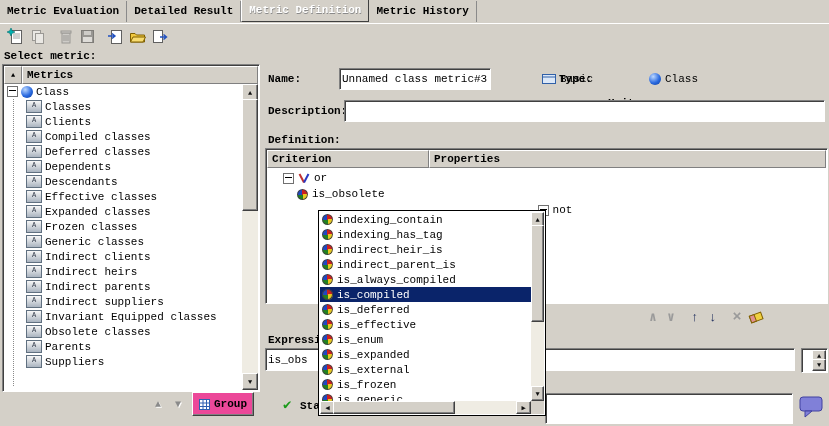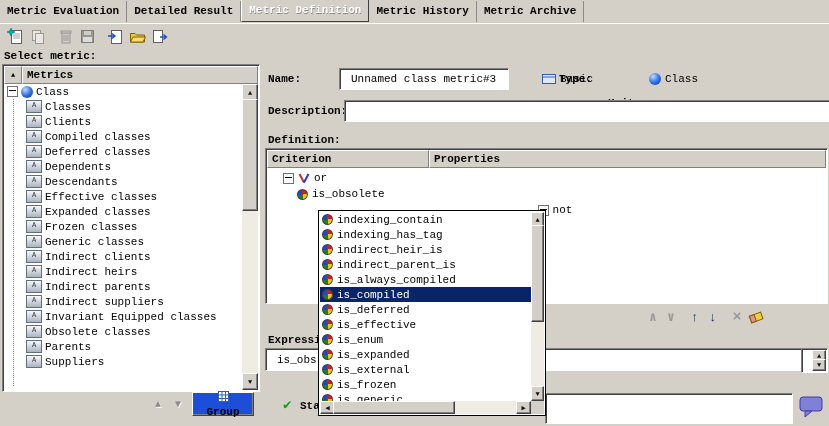--- a/index.html
+++ b/index.html
@@ -6,23 +6,23 @@
   body{
     width:829px;height:426px;position:relative;overflow:hidden;
     background:#d4d0c8;color:#000;
     font-family:"Liberation Mono","DejaVu Sans Mono",monospace;
     font-size:11px;
   }
   .abs{position:absolute;}
   .b{font-weight:bold;}
   .lbl{white-space:pre;}
   .sunken{background:#fff;border:1px solid;border-color:#808080 #fff #fff #808080;box-shadow:inset 1px 1px 0 #404040;}
-  .raised{background:#1d4ed8;border:1px solid;border-color:#fff #404040 #404040 #fff;box-shadow:inset -1px -1px 0 #808080;flex-direction:column;}
+  .raised{background:#ec4899;border:1px solid;border-color:#fff #404040 #404040 #fff;box-shadow:inset -1px -1px 0 #808080;}
   input{font-family:inherit;font-size:11px;outline:none;}
-  input.field{background:#fff;border:1px solid;border-color:#808080 #fff #fff #808080;box-shadow:inset 1px 1px 0 #404040;padding:2px 11px;}
+  input.field{background:#fff;border:1px solid;border-color:#808080 #fff #fff #808080;box-shadow:inset 1px 1px 0 #404040;padding:2px 2px;}
 
   
   .tabs{left:0;top:0;width:829px;height:22px;display:flex;align-items:flex-end;}
   .tab{height:21px;line-height:20px;padding:0 7px;font-weight:bold;border-right:1px solid #8a8a8a;cursor:default;}
   .tab.active{color:#fff;text-shadow:0.5px 0.5px 0 #8a8a8a;border:1px solid;border-color:#fff #404040 #404040 #fff;background:#d4d0c8;}
 
   
   .toolbar{left:0;top:23px;width:829px;height:26px;border-top:1px solid #fff;display:flex;align-items:center;padding-left:4px;box-sizing:border-box;}
   .tbtn{width:22px;height:22px;display:flex;align-items:center;justify-content:center;}
   .tbtn.disabled{filter:grayscale(1) opacity(.5);}
@@ -72,21 +72,20 @@
 </style>
 </head>
 <body>
 
 <div class="abs tabs">
 
 <div class="tab">Metric Evaluation</div>
     <div class="tab">Detailed Result</div>
     <div class="tab active">Metric Definition</div>
     <div class="tab">Metric History</div>
-    <div class="tab">Metric Archive</div>
   </div>
 
 <div class="abs toolbar">
   <div class="tbtn">
     <svg width="17" height="17">
         <rect x="4.5" y="2.5" width="10" height="13" fill="#fff" stroke="#606060"></rect>
         <line x1="6" y1="6" x2="13" y2="6" stroke="#a0a0a0"></line>
         <line x1="6" y1="8" x2="13" y2="8" stroke="#a0a0a0"></line>
         <line x1="6" y1="10" x2="13" y2="10" stroke="#a0a0a0"></line>
         <path d="M4 0 L5.2 2.8 8 4 5.2 5.2 4 8 2.8 5.2 0 4 2.8 2.8 Z" fill="#00b0b0" stroke="#007070" stroke-width="0.6"></path>

